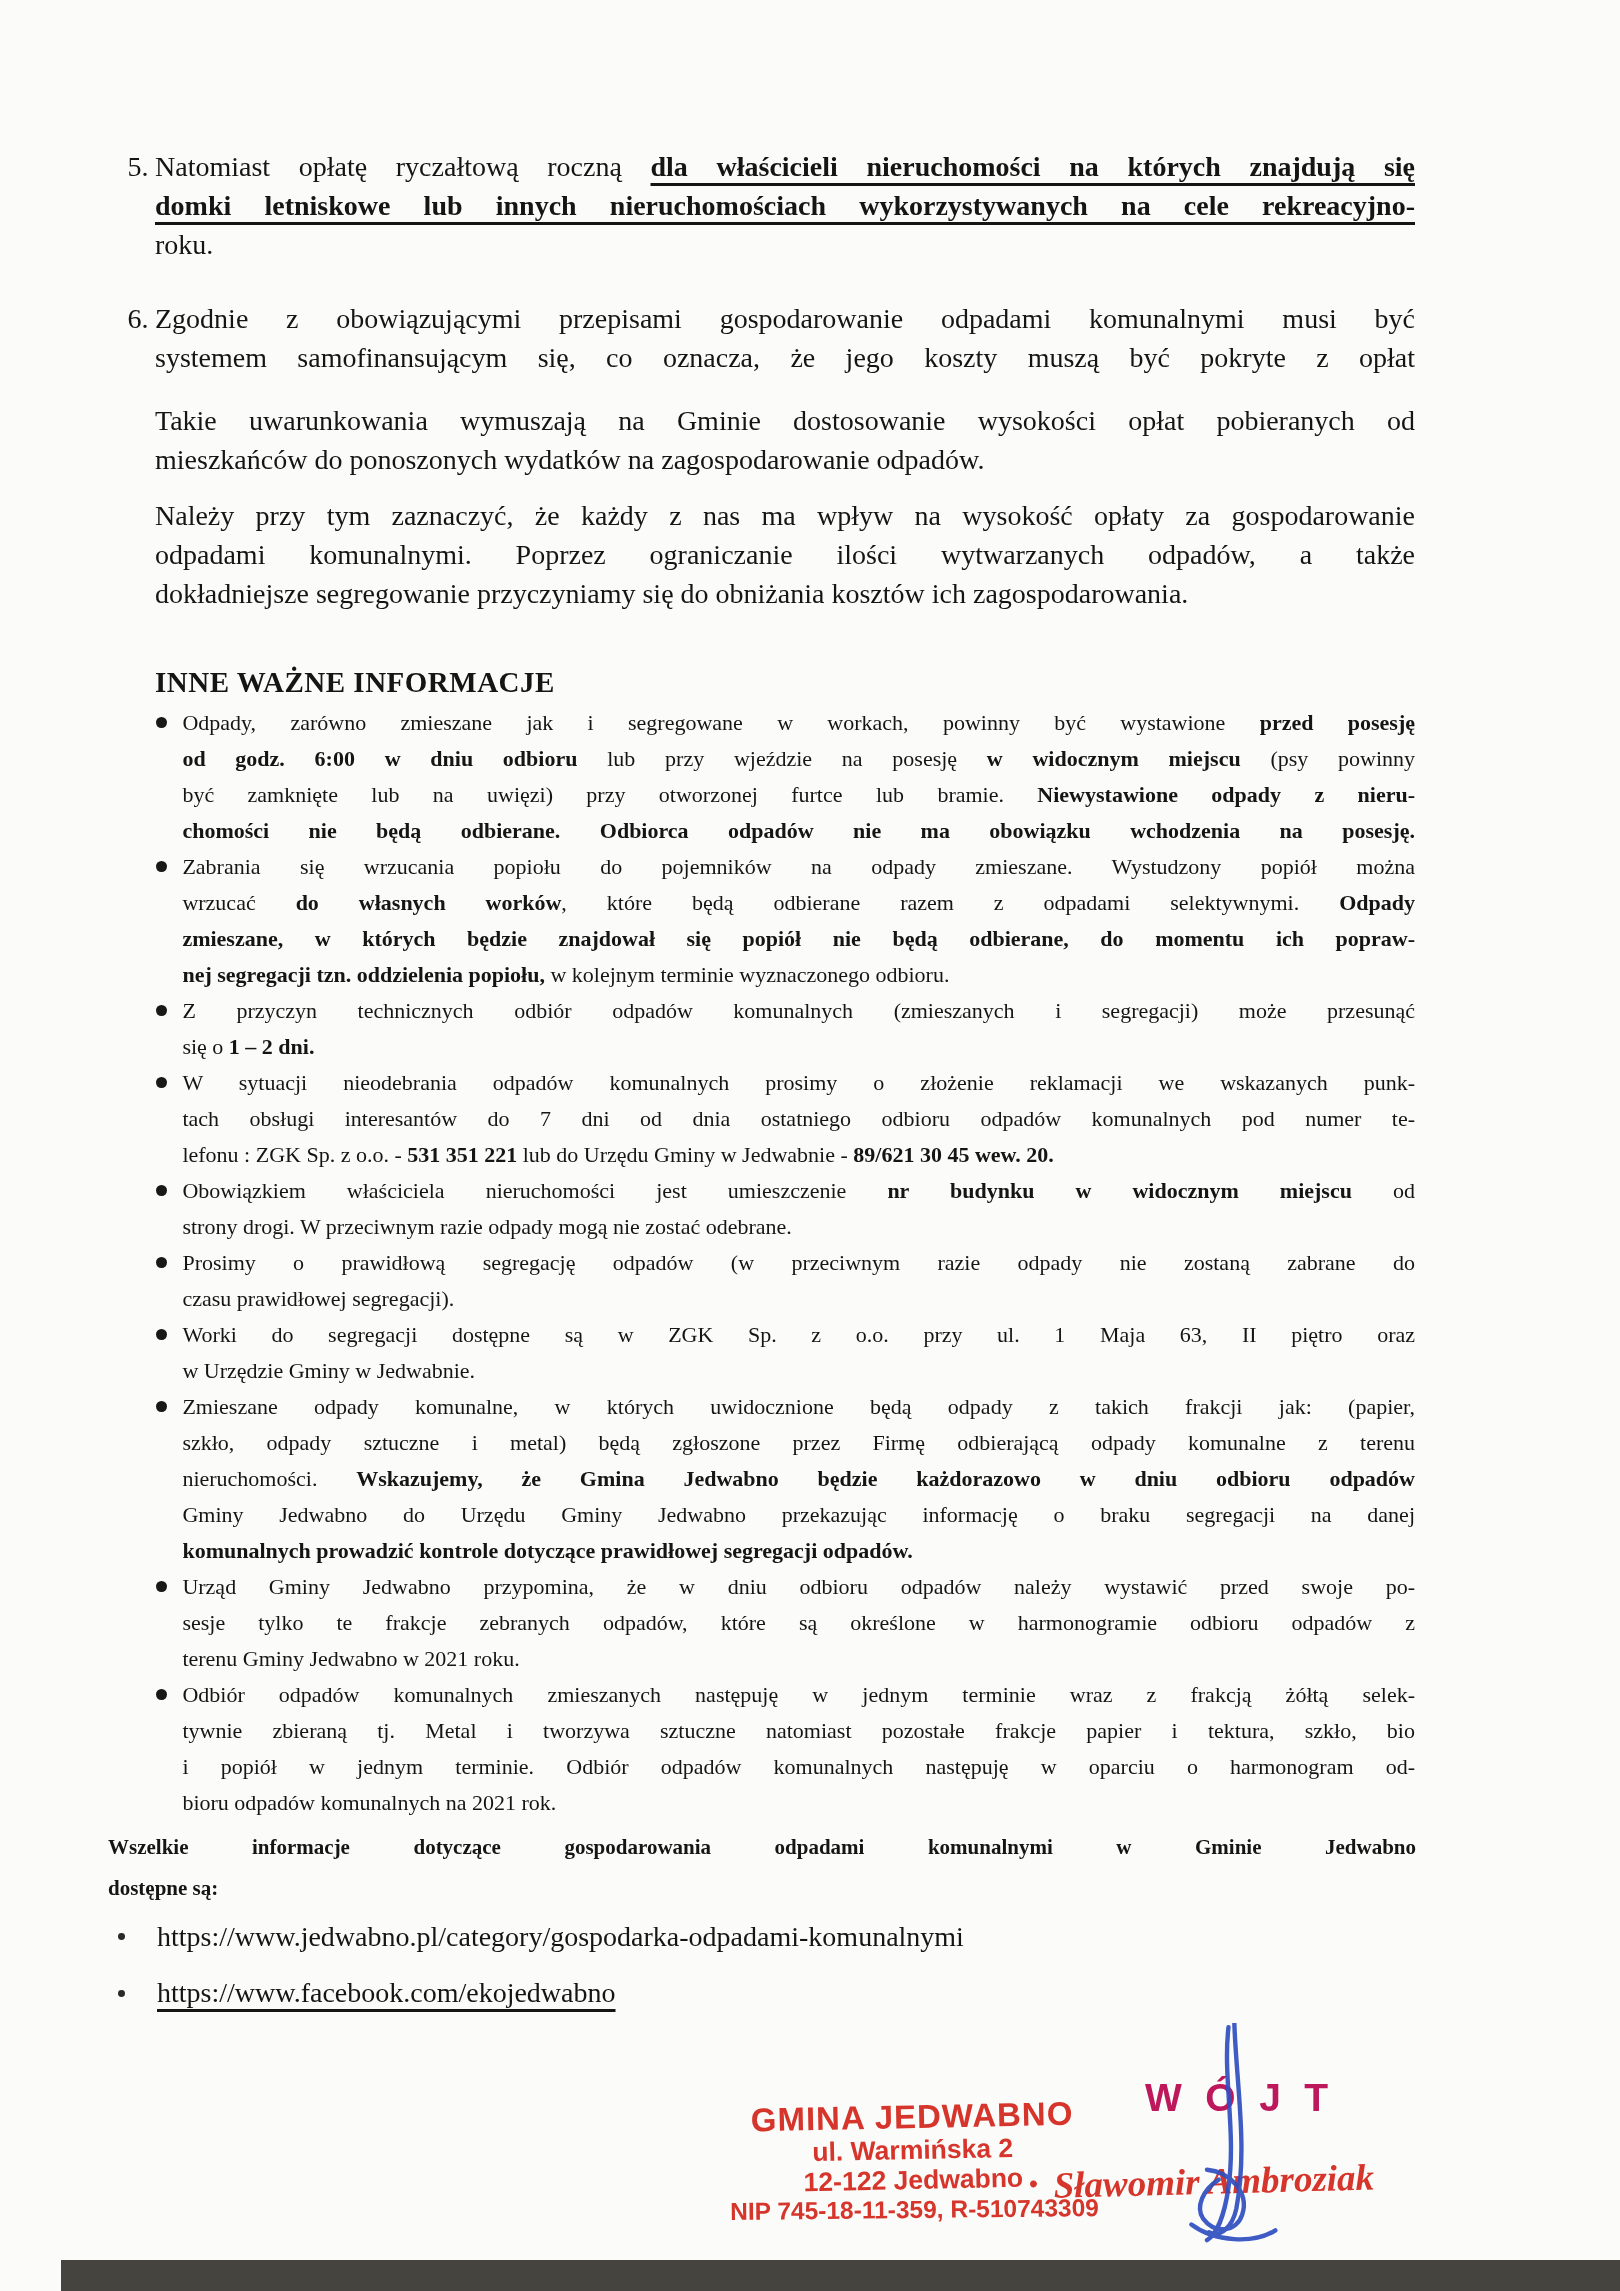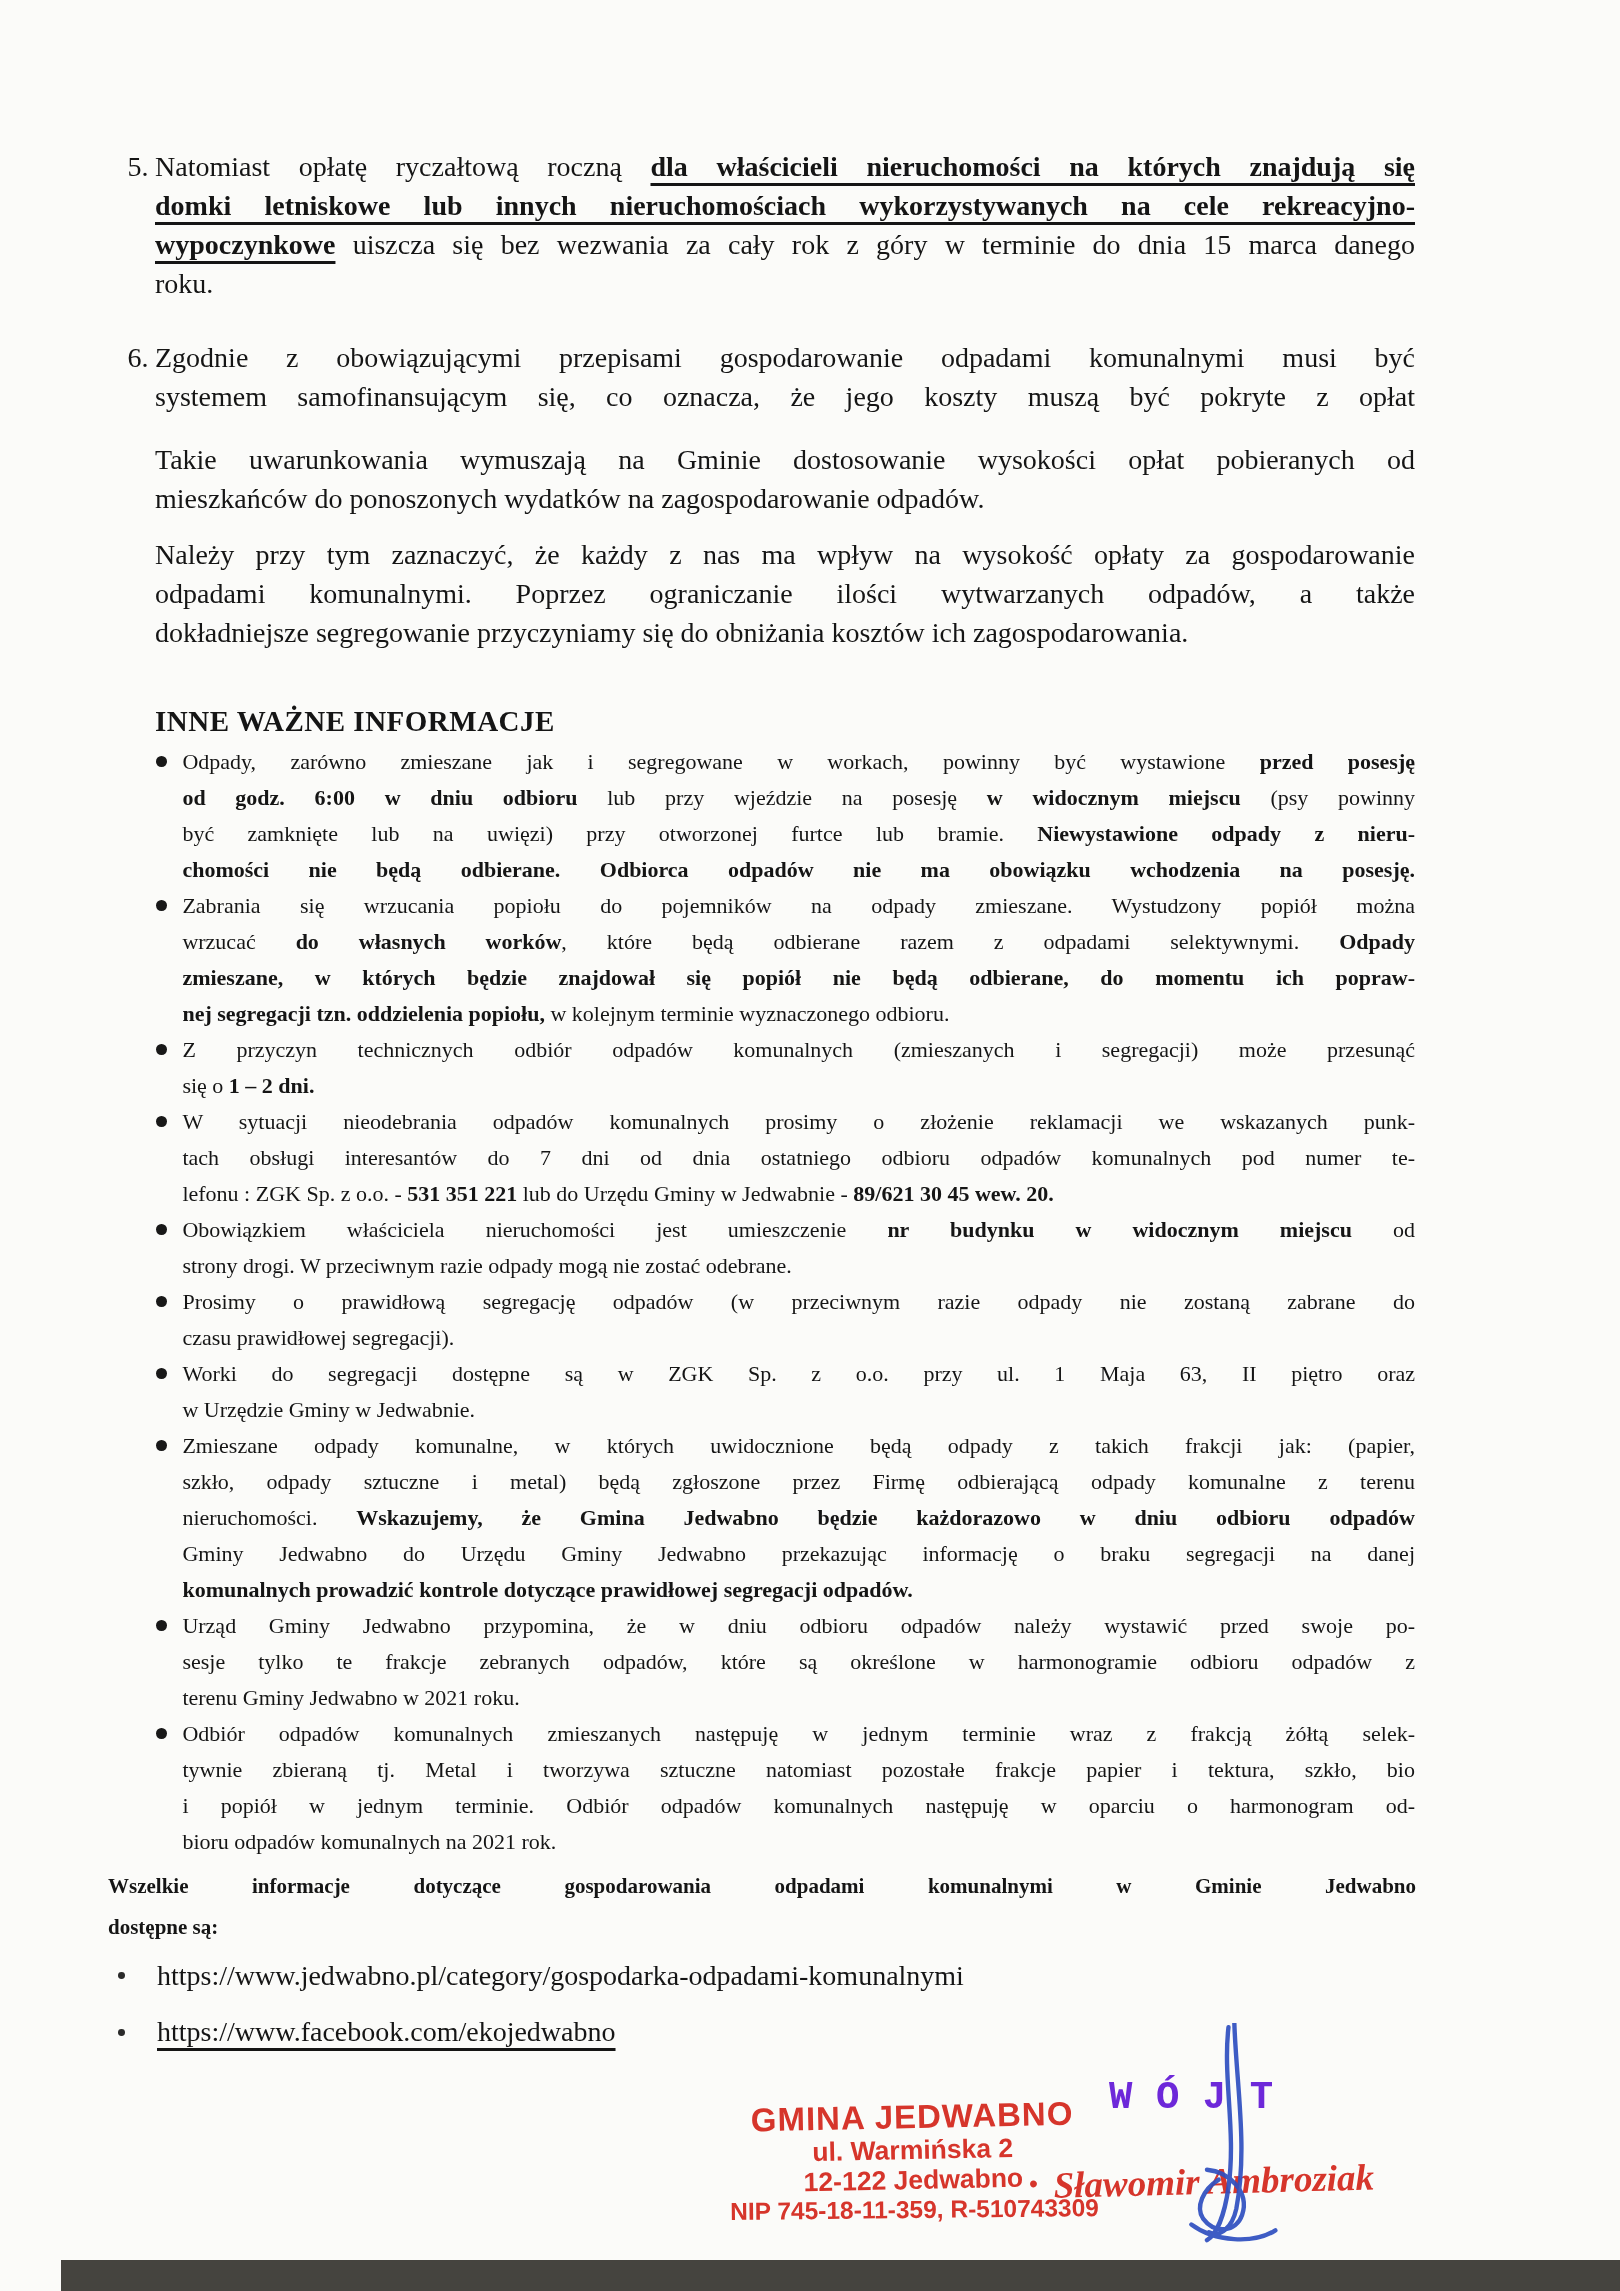--- a/index.html
+++ b/index.html
@@ -45,22 +45,22 @@
   .stamp{
     position:absolute;left:727px;top:2099px;width:372px;
     color:#d6352b;text-align:center;font-weight:bold;
     font-family:"Liberation Sans","DejaVu Sans",sans-serif;
     transform:rotate(-1.2deg);
   }
   .stamp .s1{font-size:33px;line-height:36px;letter-spacing:1px;white-space:nowrap;}
   .stamp .s2{font-size:26.5px;line-height:30px;}
   .stamp .s3{font-size:24.5px;line-height:29px;white-space:nowrap;margin-left:-27.4px;width:427px;transform:rotate(0.6deg);}
   .wojt{
-    position:absolute;left:1109px;top:2076px;
-    color:#6d28d9;font-family:Liberation Mono, monospace;
+    position:absolute;left:1145px;top:2076px;
+    color:#be185d;font-family:Liberation Sans, sans-serif;
     font-size:39px;font-weight:600;letter-spacing:23.5px;white-space:nowrap;
   }
   .sig-name{
     position:absolute;left:1029px;top:2160px;
     color:#d6352b;font-family:"Liberation Serif",serif;
     font-style:italic;font-weight:bold;font-size:37px;white-space:nowrap;
     transform:rotate(-1.5deg);
   }
   .sig-name .sep{font-size:25.5px;font-style:normal;margin-right:15.7px;vertical-align:5.9px;}
   .signature{position:absolute;left:1164px;top:2023px;z-index:3;}
@@ -72,21 +72,20 @@
 
 <div class="page">
 
   <div class="content">
 
     <div class="nitem">
       <div class="num">5.</div>
       <div class="jblock">
           <div class="jline"><span>Natomiast opłatę ryczałtową roczną </span><span class="b u">dla właścicieli nieruchomości na których znajdują się</span></div>
           <div class="jline"><span class="b u">domki letniskowe lub innych nieruchomościach wykorzystywanych na cele rekreacyjno-</span></div>
-          <div class="jline"><span class="b u">wypoczynkowe</span><span> uiszcza się bez wezwania za cały rok z góry w terminie do dnia 15 marca danego</span></div>
           <div class="jline last"><span>roku.</span></div>
         </div>
     </div>
 
     <div class="nitem tight">
       <div class="num">6.</div>
       <div class="jblock">
           <div class="jline"><span>Zgodnie z obowiązującymi przepisami gospodarowanie odpadami komunalnymi musi być</span></div>
           <div class="jline"><span>systemem samofinansującym się, co oznacza, że jego koszty muszą być pokryte z opłat</span></div>
         </div>

